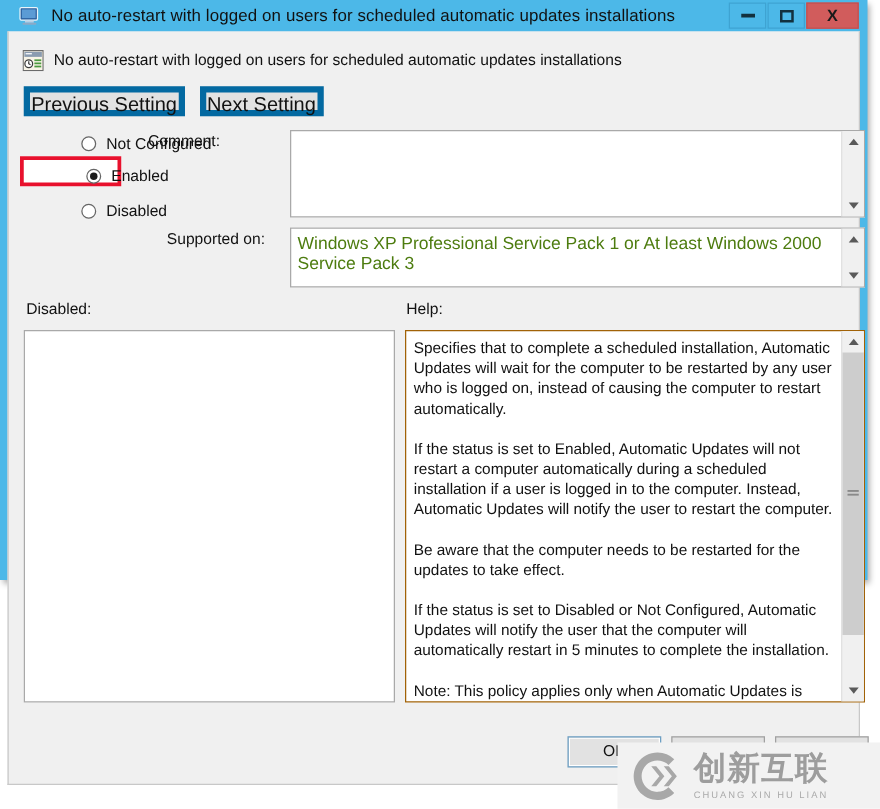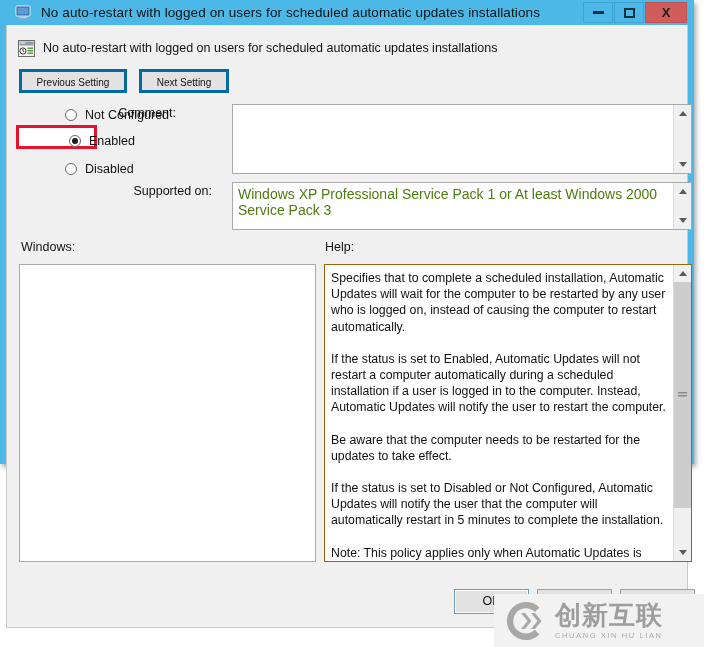--- a/index.html
+++ b/index.html
@@ -120,26 +120,26 @@
     white-space: nowrap;
   }
 
   
   #nav-row {
     padding: 10px 0 0 12px;
     display: flex;
   }
   .winbtn {
     background: #e2e2e2;
-    border: 3px solid #0369a1;
+    border: 5px solid #0369a1;
     font-family: "Liberation Sans", sans-serif;
-    font-size: 10px;
+    font-size: 16px;
     color: #111;
     height: 24px;
-    padding: 0 12px;
+    padding: 0 1px;
     box-sizing: border-box;
     line-height: 22px;
     text-align: center;
     cursor: default;
   }
   #prev-setting { min-width: 108px; }
   #next-setting { min-width: 90px; margin-left: 12px; }
 
   
   #state-section {
@@ -478,21 +478,21 @@
             </div>
           <div class="sb-track"></div>
           <div class="sb-arrow">
               <span class="arrow-down"></span>
             </div>
         </div>
       </div>
     </div>
 
     <div id="panels-labels">
-      <span id="options-label">Windows:</span>
+      <span id="options-label">Disabled:</span>
       <span id="help-label">Help:</span>
     </div>
 
     <div id="panels">
       <div id="options-panel">
         <div></div>
       </div>
 
       <div id="help-panel">
         <div id="help-text">

